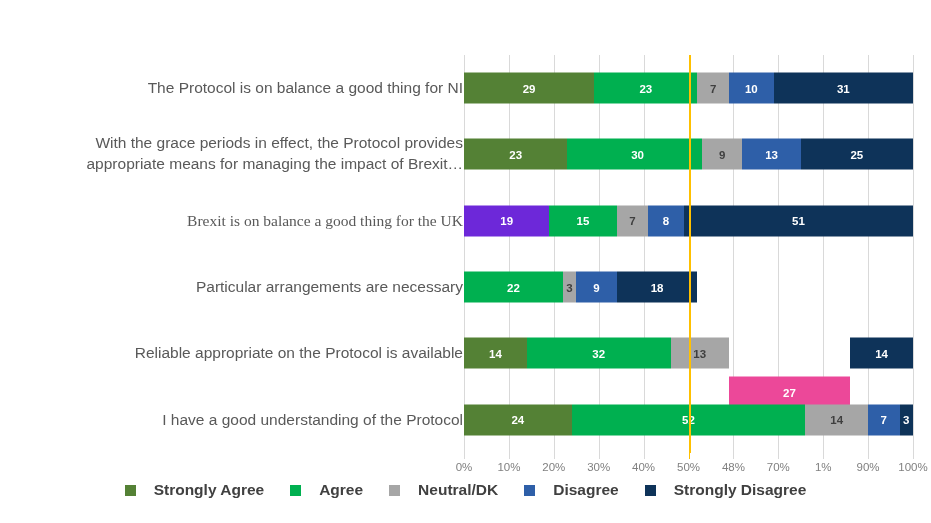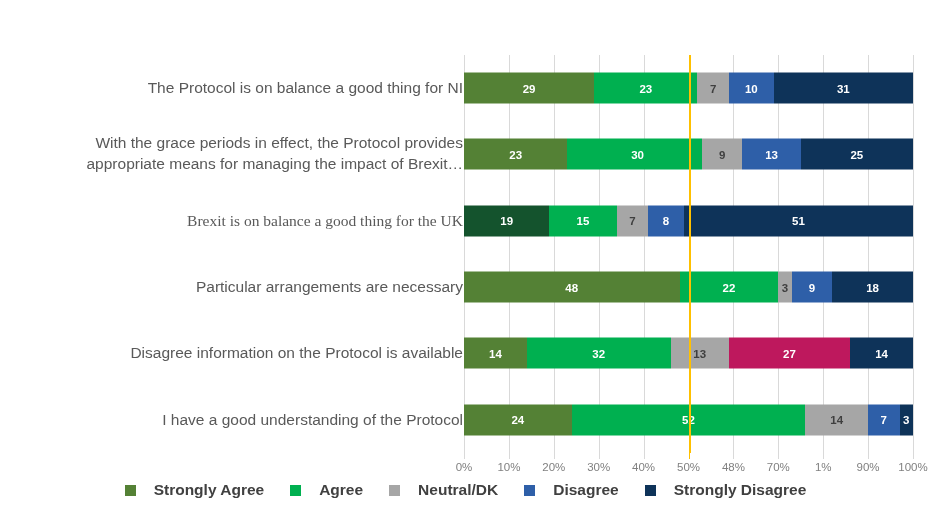--- a/index.html
+++ b/index.html
@@ -179,42 +179,41 @@
           <div class="bar">
             <div class="seg" style="width: 23%; background: rgb(84, 129, 53);">23</div>
             <div class="seg" style="width: 30%; background: rgb(0, 176, 80); padding-left: 6px;">30</div>
             <div class="seg neutral" style="width: 9%; background: rgb(166, 166, 166);">9</div>
             <div class="seg" style="width: 13%; background: rgb(46, 95, 168);">13</div>
             <div class="seg" style="width: 25%; background: rgb(14, 51, 89);">25</div>
           </div>
         </div>
         <div class="row" style="top: 132.66px;">
           <div class="bar">
-            <div class="seg" style="width: 19%; background: #14532d;">19</div>
+            <div class="seg" style="width: 19%; background: #6d28d9;">19</div>
             <div class="seg" style="width: 15%; background: rgb(0, 176, 80);">15</div>
             <div class="seg neutral" style="width: 7%; background: rgb(166, 166, 166);">7</div>
             <div class="seg" style="width: 8%; background: rgb(46, 95, 168);">8</div>
             <div class="seg" style="width: 51%; background: rgb(14, 51, 89);">51</div>
           </div>
         </div>
         <div class="row" style="top: 198.99px;">
           <div class="bar">
-            <div class="seg" style="width: 48%; background: rgb(84, 129, 53);">48</div>
             <div class="seg" style="width: 22%; background: rgb(0, 176, 80);">22</div>
             <div class="seg neutral" style="width: 3%; background: rgb(166, 166, 166);">3</div>
             <div class="seg" style="width: 9%; background: rgb(46, 95, 168);">9</div>
             <div class="seg" style="width: 18%; background: rgb(14, 51, 89);">18</div>
           </div>
         </div>
         <div class="row" style="top: 265.32px;">
           <div class="bar">
             <div class="seg" style="width: 14%; background: rgb(84, 129, 53);">14</div>
             <div class="seg" style="width: 32%; background: rgb(0, 176, 80);">32</div>
             <div class="seg neutral" style="width: 13%; background: rgb(166, 166, 166);">13</div>
-            <div class="seg" style="width: 27%; background: #be185d;">27</div>
+            <div class="seg" style="width: 27%; background: #ec4899; margin-top: 39px;">27</div>
             <div class="seg" style="width: 14%; background: rgb(14, 51, 89);">14</div>
           </div>
         </div>
         <div class="row" style="top: 331.65px;">
           <div class="bar">
             <div class="seg" style="width: 24%; background: rgb(84, 129, 53);">24</div>
             <div class="seg" style="width: 52%; background: rgb(0, 176, 80);">52</div>
             <div class="seg neutral" style="width: 14%; background: rgb(166, 166, 166);">14</div>
             <div class="seg" style="width: 7%; background: rgb(46, 95, 168);">7</div>
             <div class="seg" style="width: 3%; background: rgb(14, 51, 89);">3</div>
@@ -223,21 +222,21 @@
       </div>
     <div id="refline" class="ref-line" style="left: 50%; background: rgb(255, 192, 0);"></div>
   </div>
 
   <div id="cat-labels">
       <div class="cat-label" style="position: absolute; top: 88.165px; transform: translateY(-50%);">The Protocol is on balance a good thing for NI</div>
       <div class="cat-label" style="position: absolute; top: 154.495px; transform: translateY(-50%);">With the grace periods in effect, the Protocol provides
 appropriate means for managing the impact of Brexit…</div>
       <div class="cat-label" style="position: absolute; top: 220.825px; transform: translateY(-50%); font-family: Liberation Serif, serif;">Brexit is on balance a good thing for the UK</div>
       <div class="cat-label" style="position: absolute; top: 287.155px; transform: translateY(-50%);">Particular arrangements are necessary</div>
-      <div class="cat-label" style="position: absolute; top: 353.485px; transform: translateY(-50%);">Disagree information on the Protocol is available</div>
+      <div class="cat-label" style="position: absolute; top: 353.485px; transform: translateY(-50%);">Reliable appropriate on the Protocol is available</div>
       <div class="cat-label" style="position: absolute; top: 419.815px; transform: translateY(-50%);">I have a good understanding of the Protocol</div>
     </div>
 
   <div class="x-axis" id="x-axis">
       <div class="tick-mark" style="left: 0%;"></div>
       <div class="tick-label" style="left: 0%;">0%</div>
       <div class="tick-mark" style="left: 10%;"></div>
       <div class="tick-label" style="left: 10%;">10%</div>
       <div class="tick-mark" style="left: 20%;"></div>
       <div class="tick-label" style="left: 20%;">20%</div>

